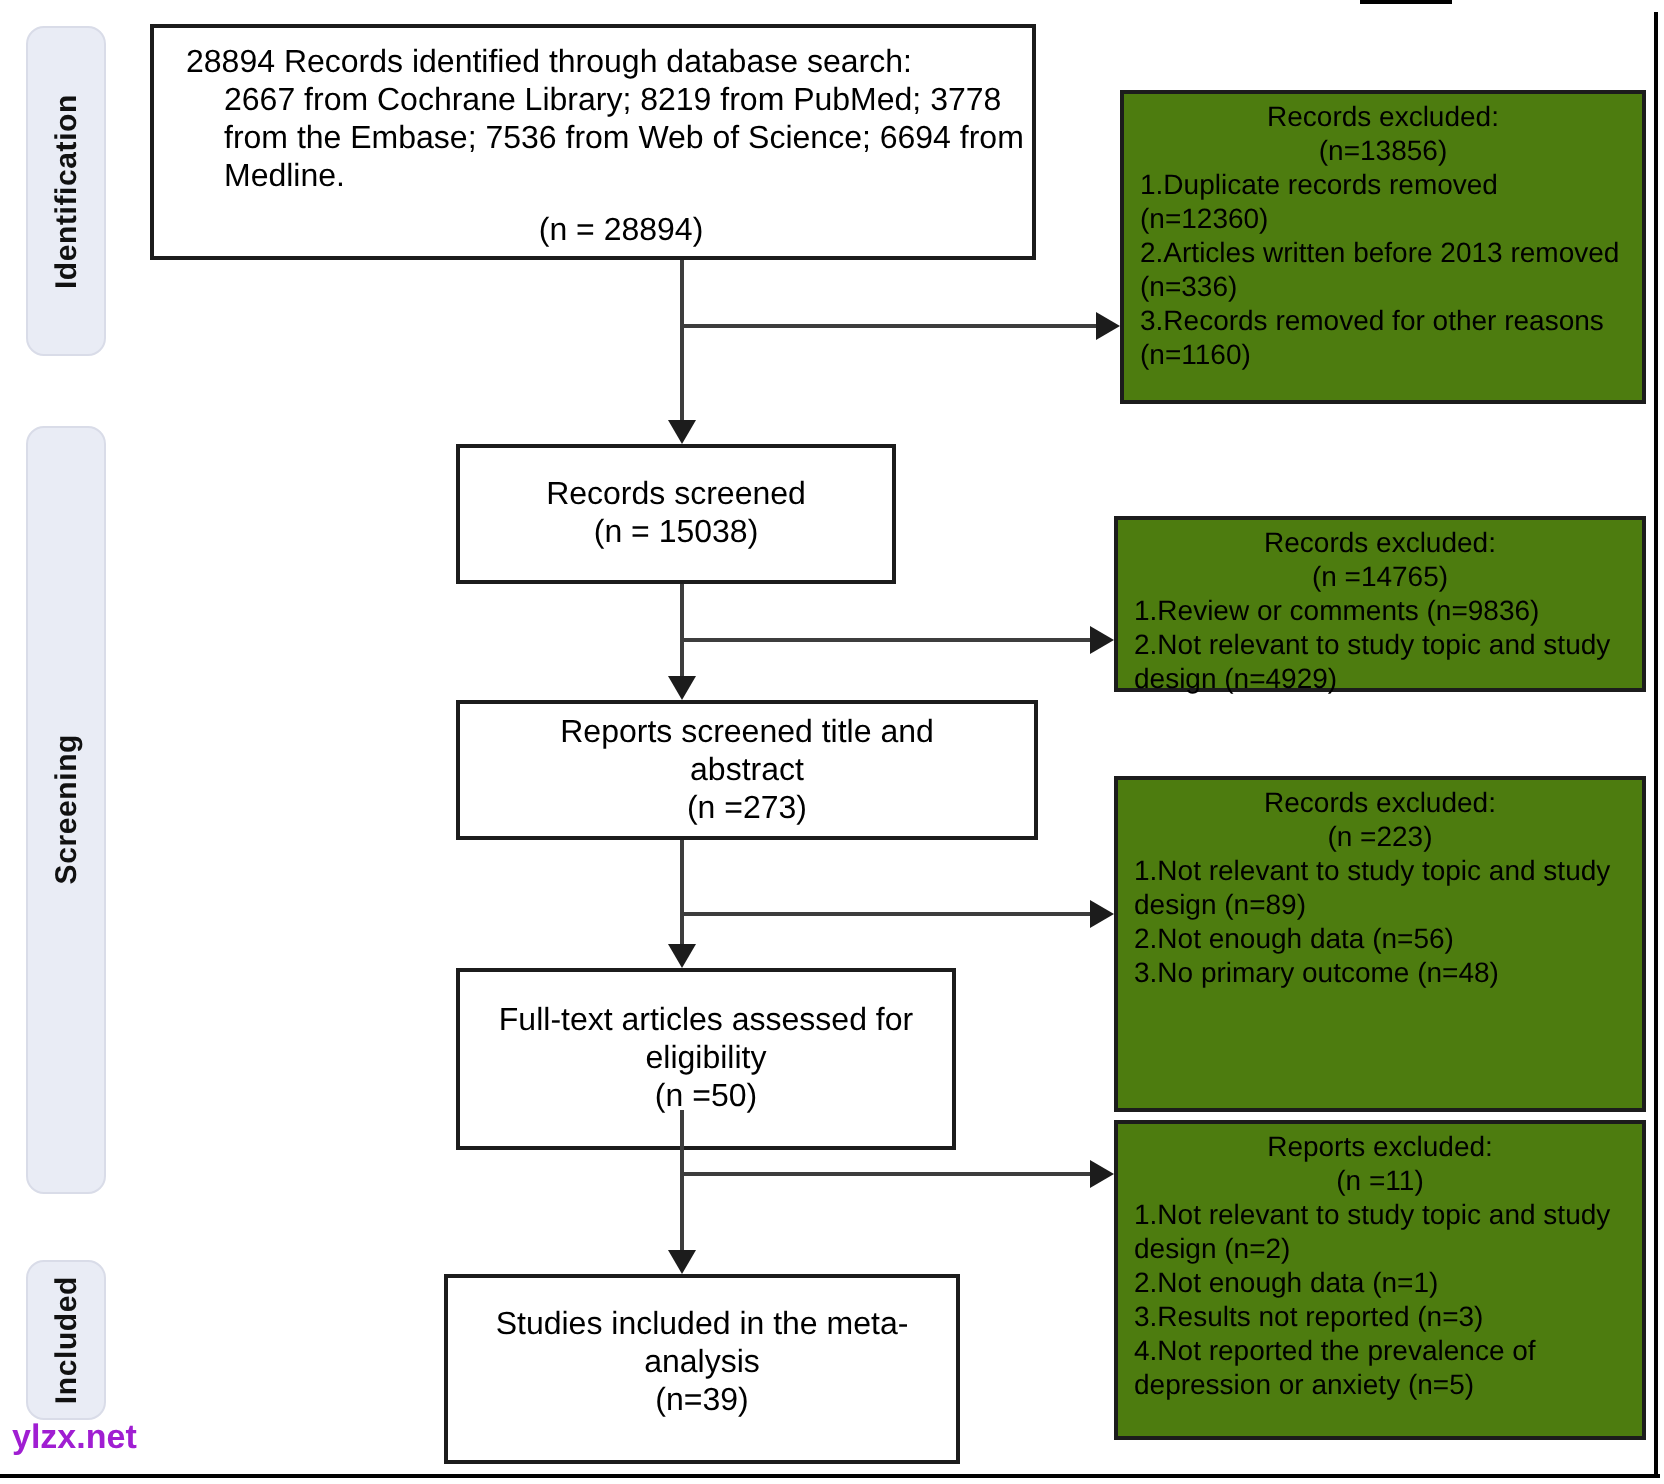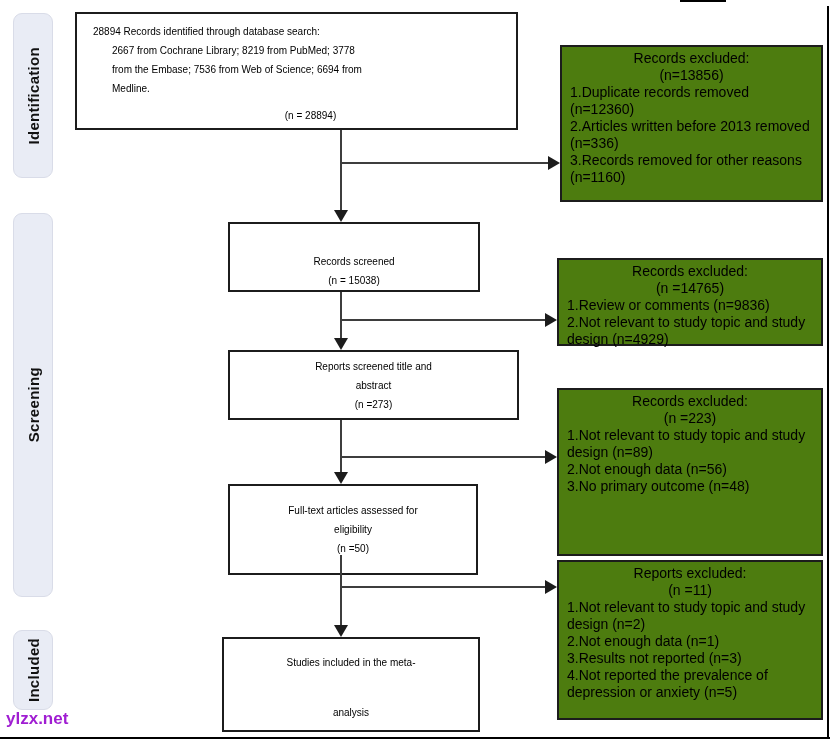--- a/index.html
+++ b/index.html
@@ -14,29 +14,29 @@
     box-sizing:border-box;
   }
   .stage-label {
     writing-mode:vertical-rl; transform:rotate(180deg);
     font-weight:bold; font-size:15px; color:#111; letter-spacing:0.3px;
     white-space:nowrap;
   }
   
   .fbox {
     position:absolute; background:#fff; border:2px solid #1c1c1c;
-    box-sizing:border-box; font-size:10px; line-height:19px;
+    box-sizing:border-box; font-size:16px; line-height:19px;
   }
   .fbox.centered {
     display:flex; flex-direction:column; align-items:center;
     justify-content:center; text-align:center;
   }
   .fbox.top-aligned {
     display:flex; flex-direction:column; align-items:center;
-    justify-content:flex-start; text-align:center; padding-top:14px;gap:31px;
+    justify-content:flex-start; text-align:center; padding-top:14px;
   }
   .idbox { padding-top:8px; }
   .idbox .l0 { padding-left:16px; }
   .idbox .li { padding-left:35px; }
   .idbox .count { text-align:center; margin-top:8px;padding-left:28px; }
   
   .ebox {
     position:absolute; background:#4d7c0f; border:2px solid #1c1c1c;
     box-sizing:border-box; font-size:14px; line-height:17px; padding:3px 8px;
   }
@@ -80,21 +80,21 @@
   </div>
 
   <div class="fbox idbox" style="left:75px; top:12px; width:443px; height:118px;">
     <div class="l0">28894 Records identified through database search:</div>
     <div class="li">2667 from Cochrane Library; 8219 from PubMed; 3778</div>
     <div class="li">from the Embase; 7536 from Web of Science; 6694 from</div>
     <div class="li">Medline.</div>
     <div class="count">(n = 28894)</div>
   </div>
 
-  <div class="fbox centered" style="left:228px; top:222px; width:252px; height:70px;justify-content:flex-end;">
+  <div class="fbox centered" style="left:228px; top:222px; width:220px; height:70px;">
     <div>Records screened</div>
     <div>(n = 15038)</div>
   </div>
 
   <div class="fbox centered" style="left:228px; top:350px; width:291px; height:70px;">
     <div>Reports screened title and</div>
     <div>abstract</div>
     <div>(n =273)</div>
   </div>
 

